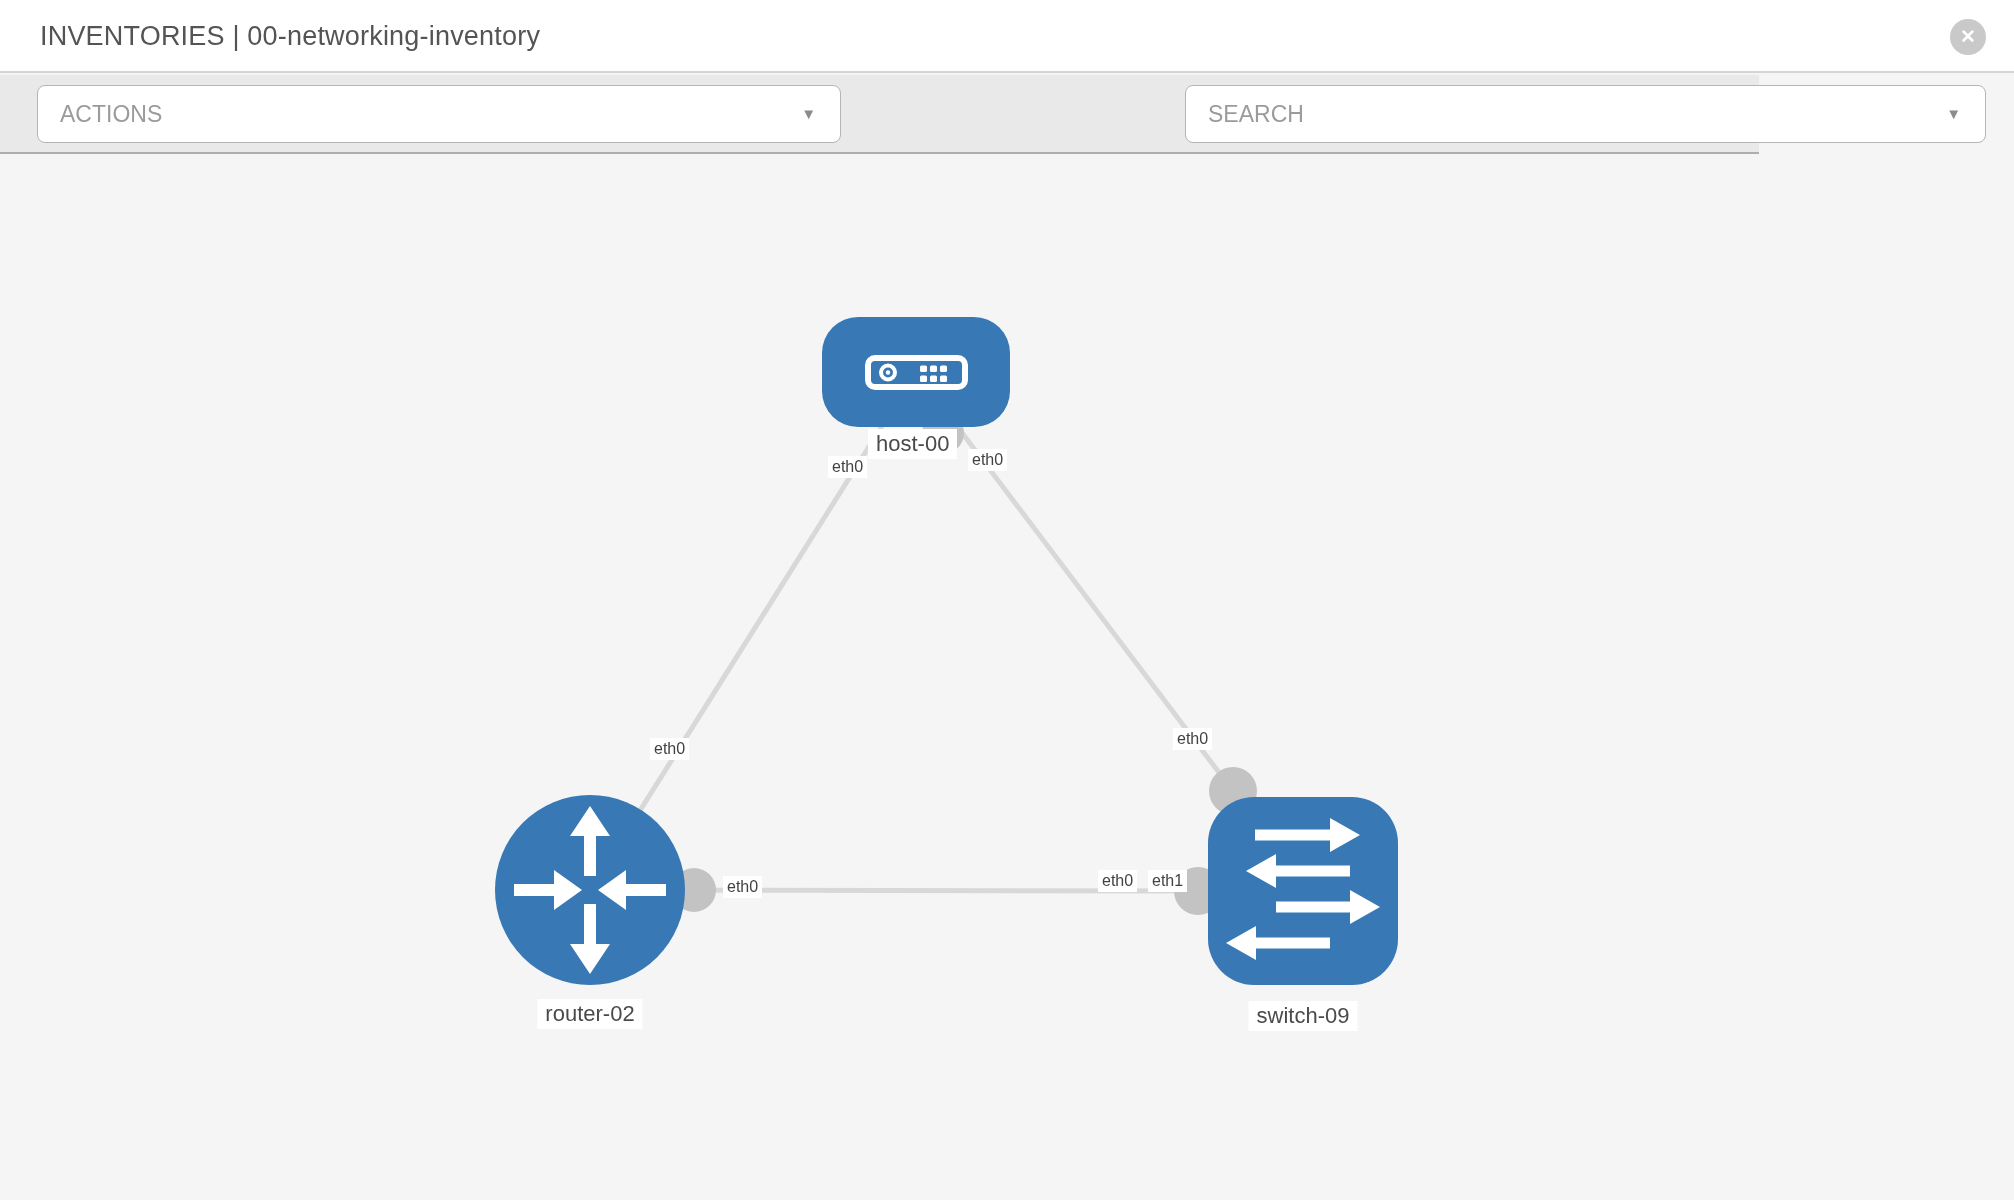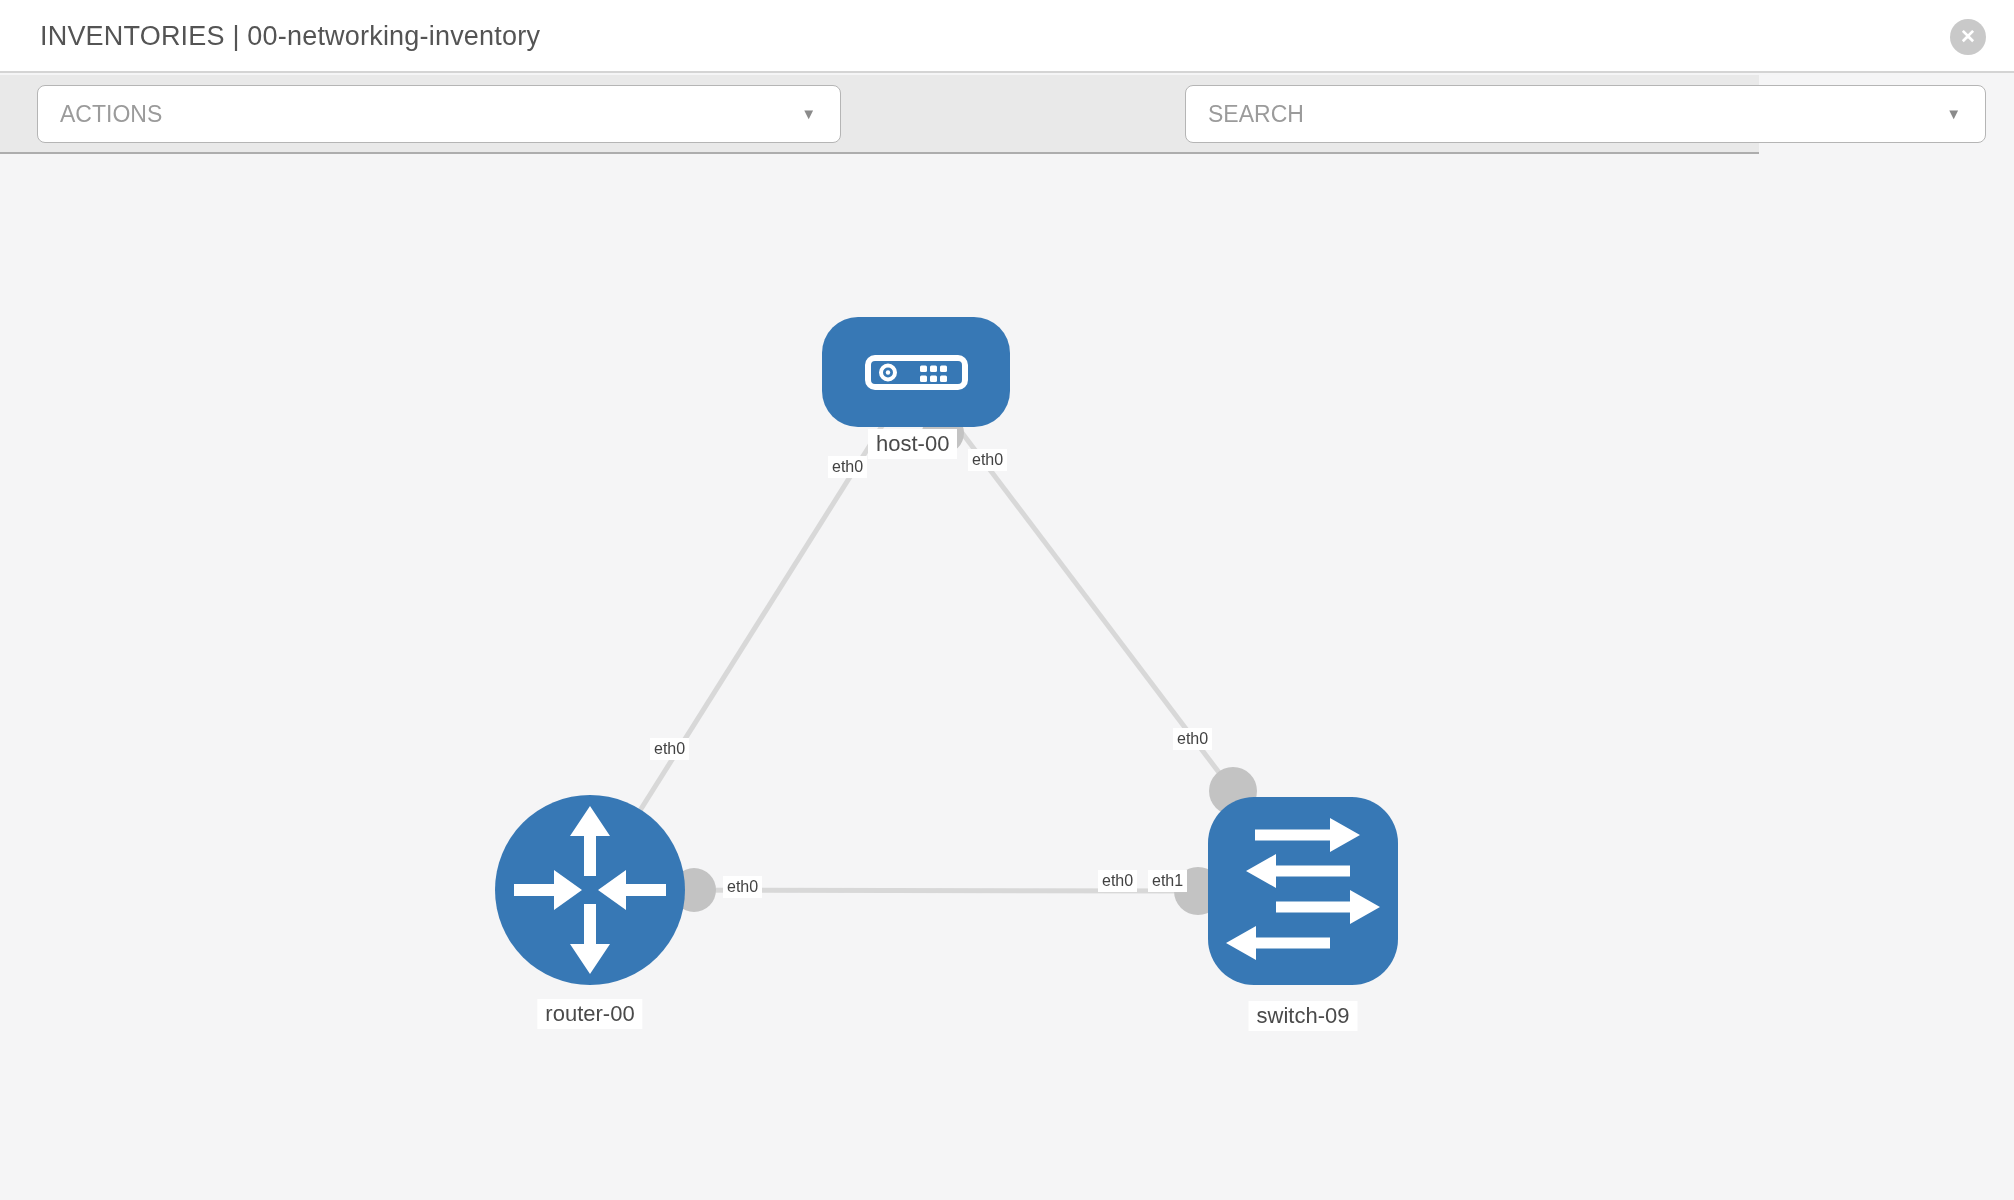--- a/index.html
+++ b/index.html
@@ -167,16 +167,16 @@
 
   <div class="chip if-chip" style="left:828px;  top:300px;">eth0</div>
   <div class="chip if-chip" style="left:968px;  top:293px;">eth0</div>
   <div class="chip if-chip" style="left:650px;  top:582px;">eth0</div>
   <div class="chip if-chip" style="left:1173px; top:572px;">eth0</div>
   <div class="chip if-chip" style="left:723px;  top:720px;">eth0</div>
   <div class="chip if-chip" style="left:1098px; top:714px; z-index:1;">eth0</div>
   <div class="chip if-chip" style="left:1120px; top:714px; z-index:2;margin-left:28px;">eth1</div>
 
   <div class="chip node-chip" style="left:868px; top:273px; z-index:3;">host-00</div>
-  <div class="chip node-chip" style="left:590px; top:843px; transform:translateX(-50%);">router-00</div>
+  <div class="chip node-chip" style="left:590px; top:843px; transform:translateX(-50%);">router-02</div>
   <div class="chip node-chip" style="left:1303px; top:845px; transform:translateX(-50%);">switch-09</div>
 
 </div>
 
 </body></html>

